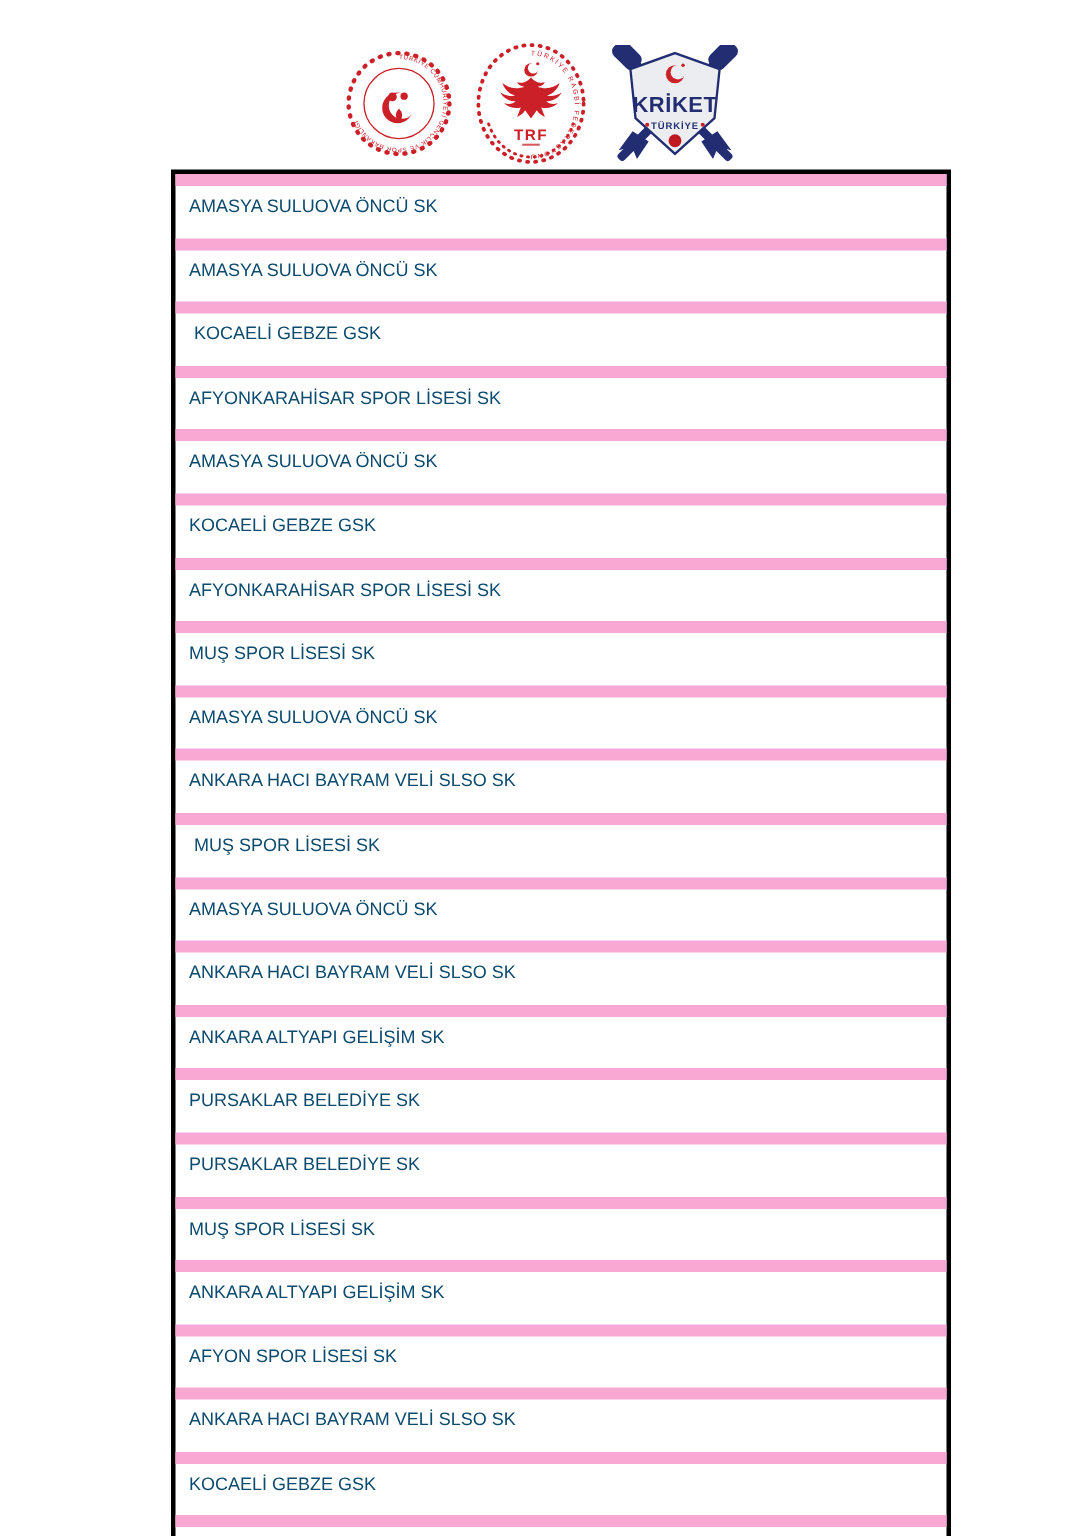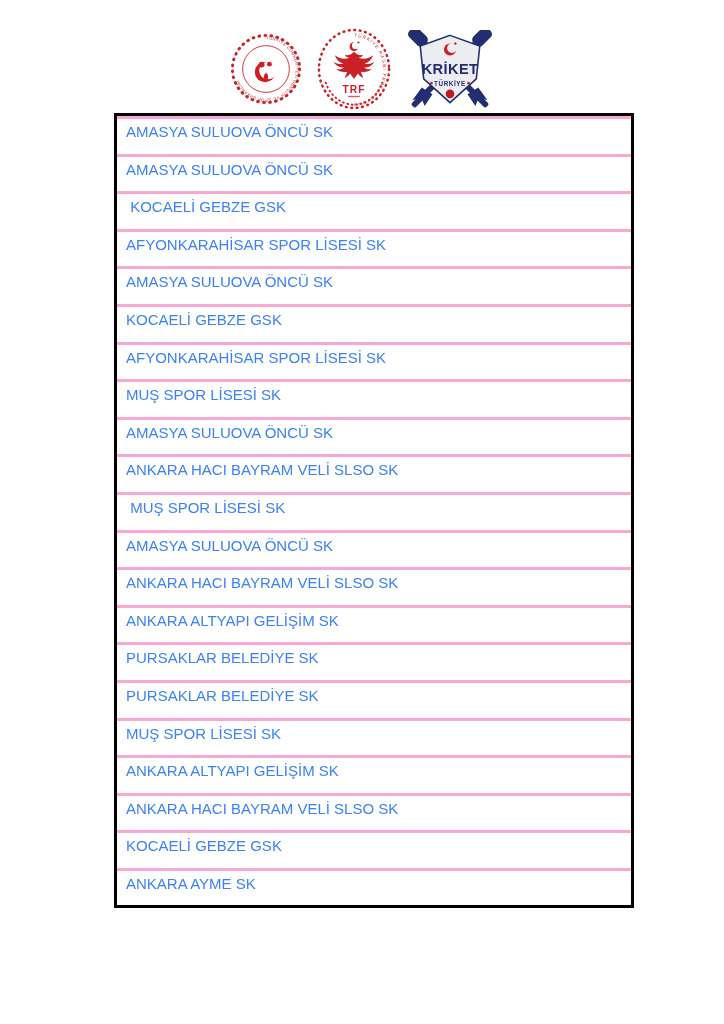--- a/index.html
+++ b/index.html
@@ -40,25 +40,25 @@
     color: #ffffff;
     display: flex;
     align-items: center;
     justify-content: center;
     font-size: 16.5px;
     letter-spacing: 0.4px;
   }
   .row {
     height: 31.6px;
     box-sizing: content-box;
-    border-top: 3px solid #f9a8d4;
+    border-top: 8px solid #f9a8d4;
     padding: 3px 4px 0 9px;
-    font-size: 15px;
+    font-size: 12px;
     line-height: 20px;
-    color: #3b82f6;
+    color: #0c4a6e;
     white-space: pre;
     overflow: hidden;
   }
   svg text { font-family: "Liberation Sans", "DejaVu Sans", sans-serif; }
 </style>
 </head>
 <body>
 
 <div class="page">
 
@@ -144,19 +144,20 @@
         <div class="row">AMASYA SULUOVA ÖNCÜ SK</div>
         <div class="row">ANKARA HACI BAYRAM VELİ SLSO SK</div>
         <div class="row"> MUŞ SPOR LİSESİ SK</div>
         <div class="row">AMASYA SULUOVA ÖNCÜ SK</div>
         <div class="row">ANKARA HACI BAYRAM VELİ SLSO SK</div>
         <div class="row">ANKARA ALTYAPI GELİŞİM SK</div>
         <div class="row">PURSAKLAR BELEDİYE SK</div>
         <div class="row">PURSAKLAR BELEDİYE SK</div>
         <div class="row">MUŞ SPOR LİSESİ SK</div>
         <div class="row">ANKARA ALTYAPI GELİŞİM SK</div>
+        <div class="row">AFYON SPOR LİSESİ SK</div>
         <div class="row">ANKARA HACI BAYRAM VELİ SLSO SK</div>
         <div class="row">KOCAELİ GEBZE GSK</div>
         <div class="row">ANKARA AYME SK</div>
       </div>
   </div>
 
 </div>
 
 </body></html>

